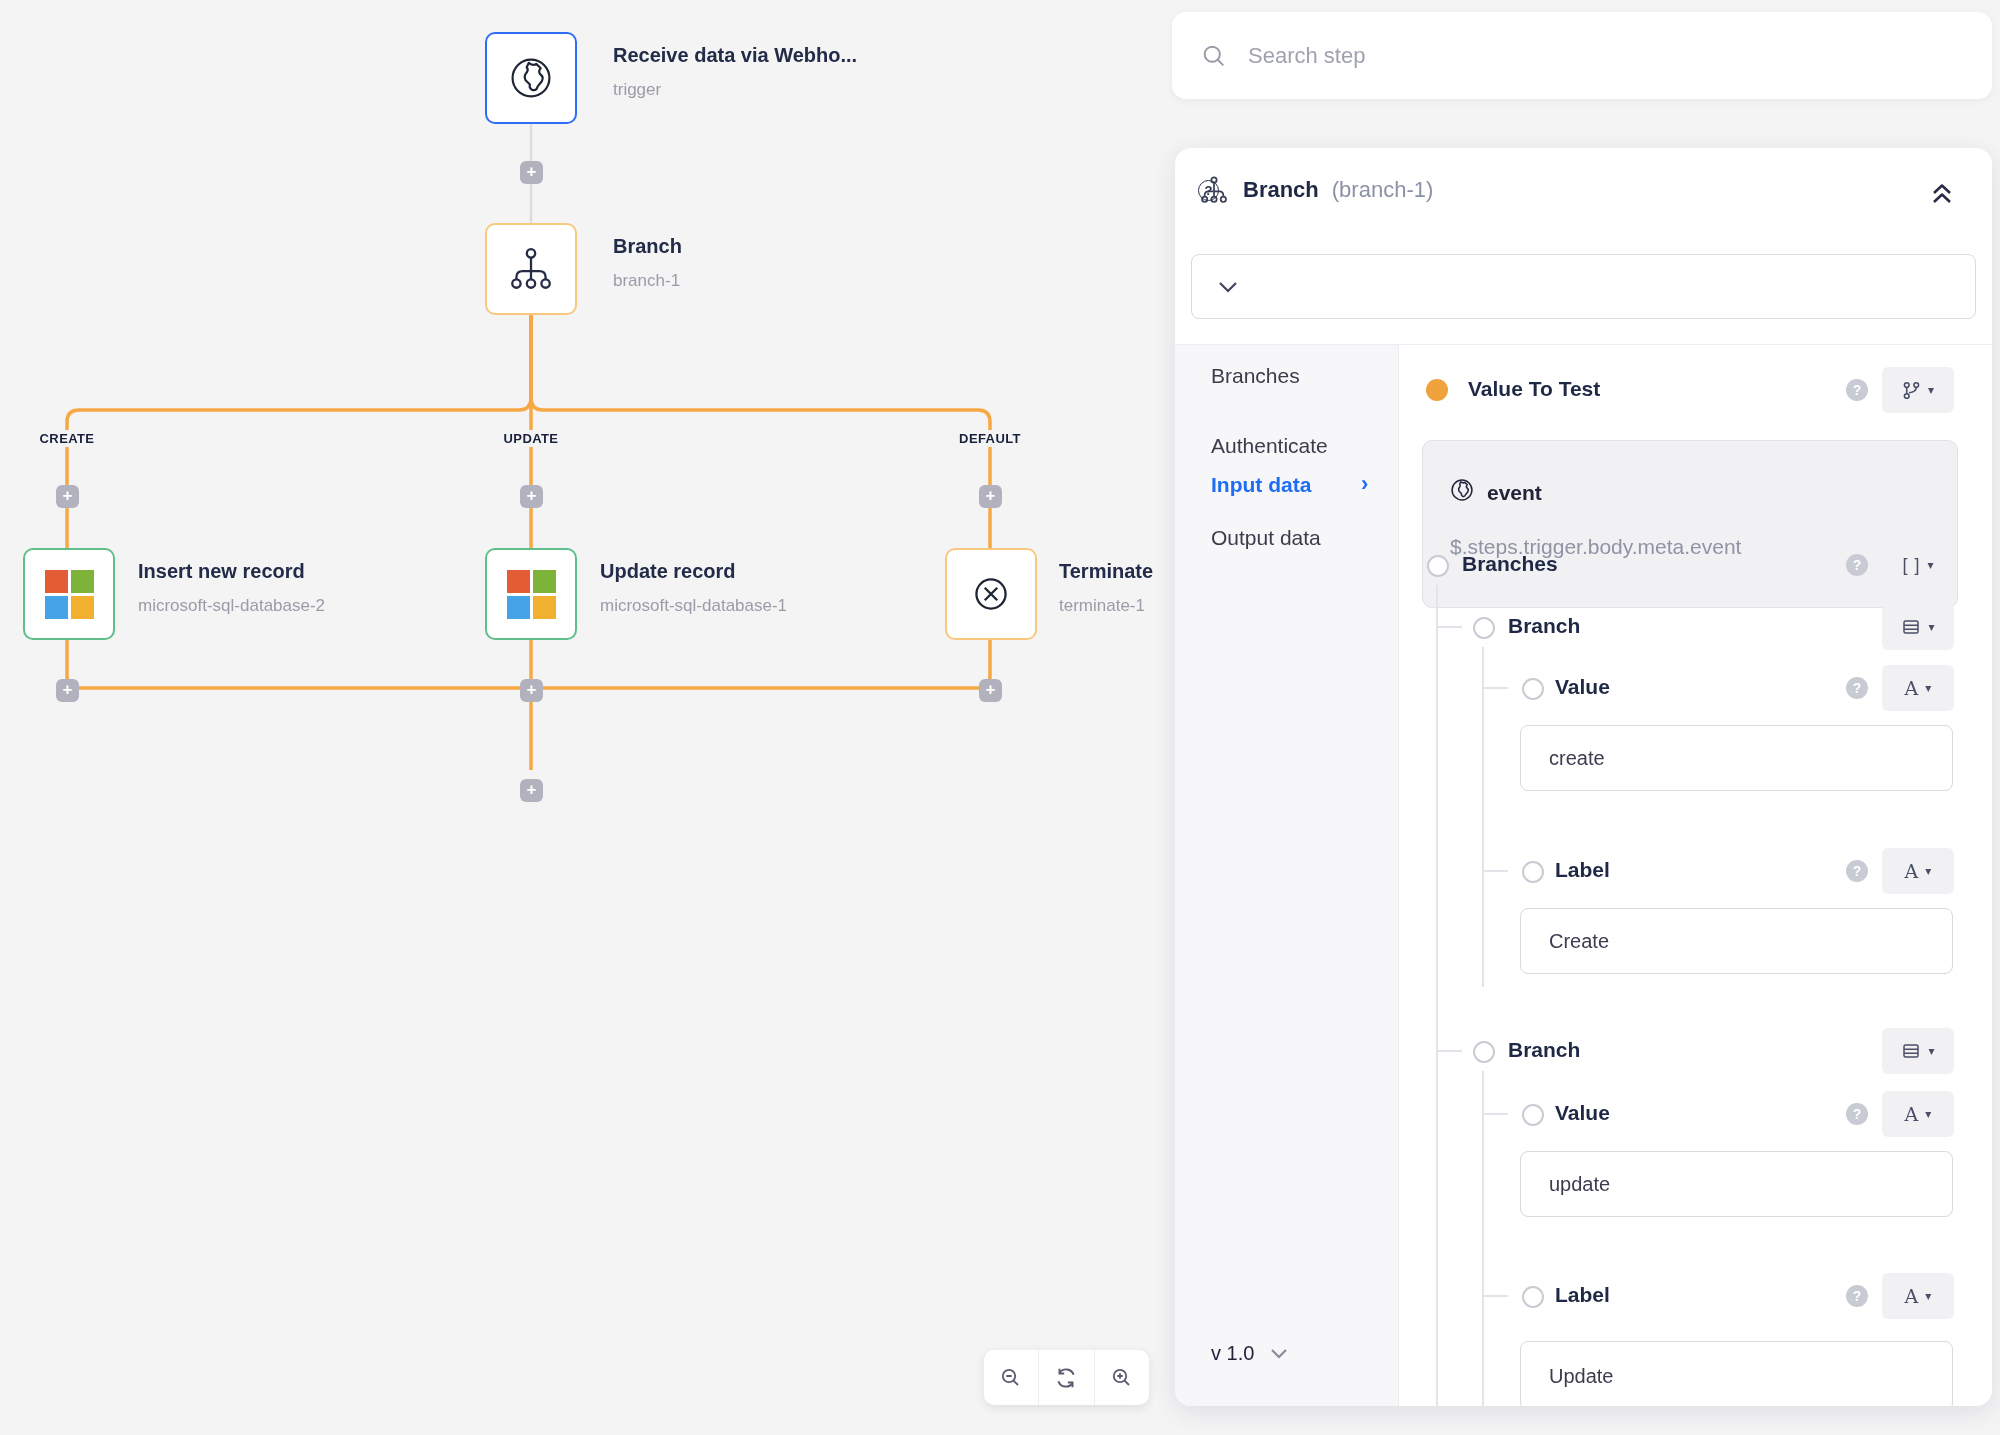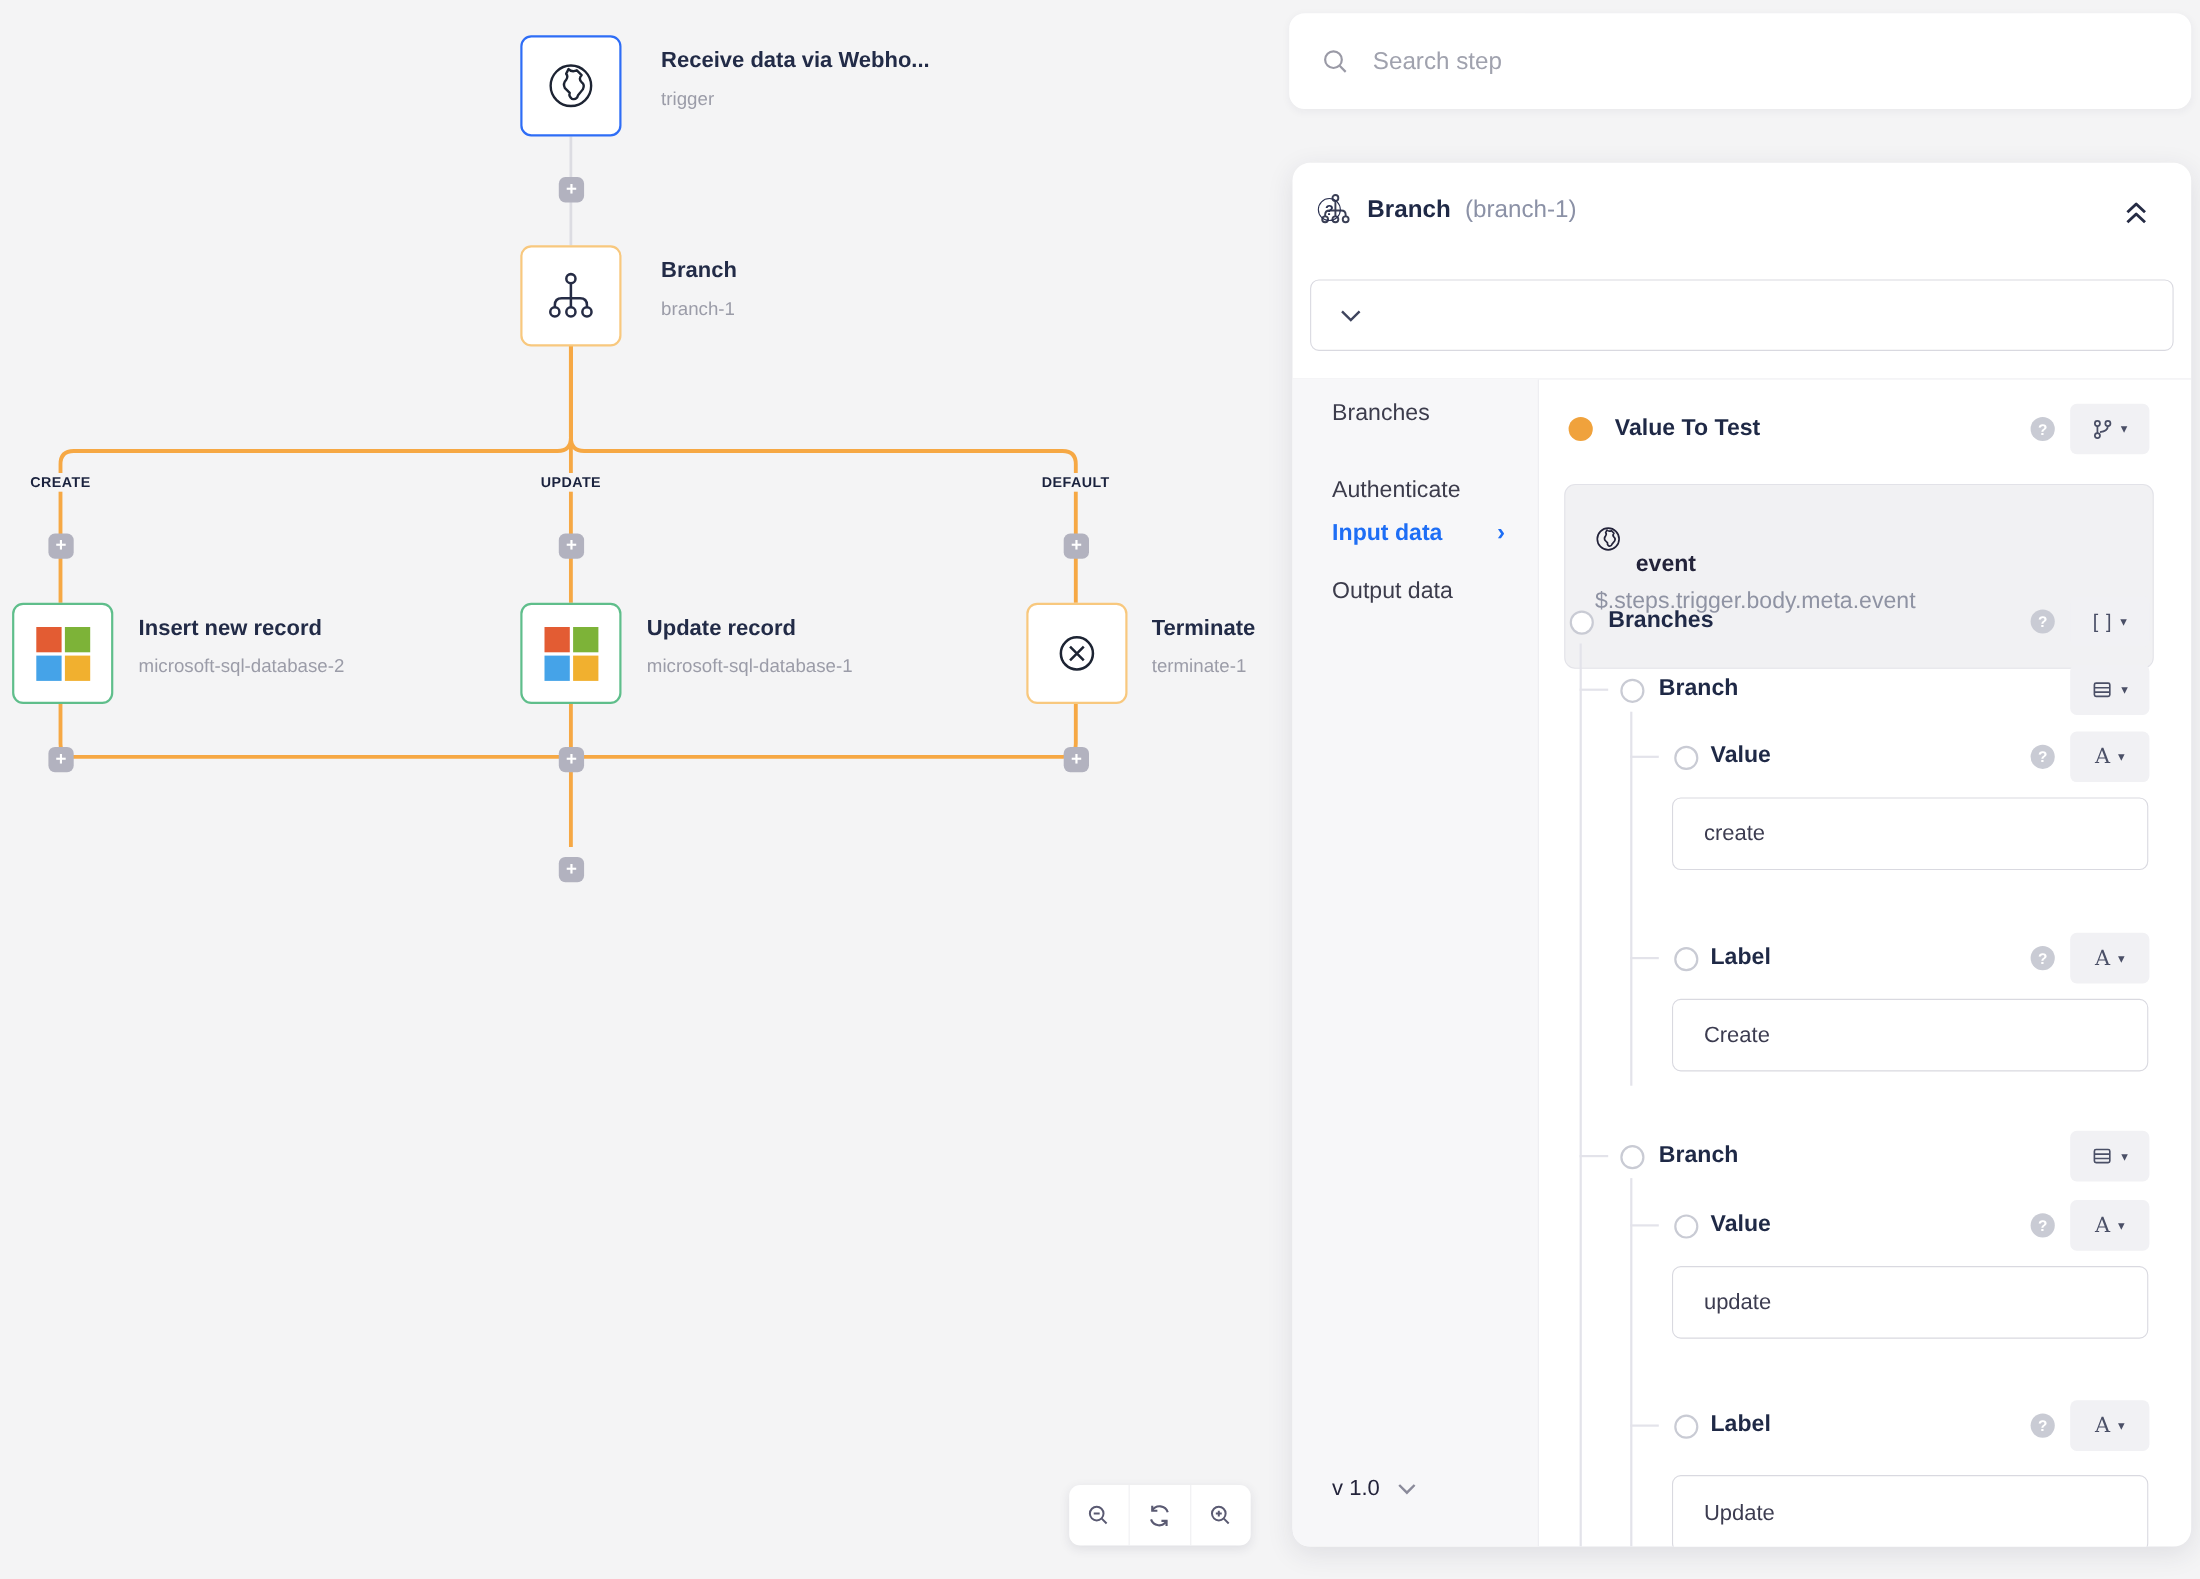--- a/index.html
+++ b/index.html
@@ -4,21 +4,21 @@
 <style>
   html,body{margin:0;padding:0;}
   body{
     width:2000px;height:1435px;position:relative;overflow:hidden;
     background:#f4f4f5;
     font-family:"Liberation Sans", sans-serif;
     -webkit-font-smoothing:antialiased;
   }
   .abs{position:absolute;}
   
-  #canvas{position:absolute;left:0;top:0;width:1175px;height:1122px;}
+  #canvas{position:absolute;left:12px;top:0;width:1175px;height:1122px;}
   .node{
     position:absolute;width:92px;height:92px;background:#fff;border-radius:10px;
     display:flex;align-items:center;justify-content:center;box-sizing:border-box;
   }
   .node.blue{border:2px solid #2e6df6;}
   .node.amber{border:2px solid #f8c87e;}
   .node.green{border:2px solid #5fbe8b;}
   .node-title{position:absolute;font-size:20px;font-weight:bold;color:#222b47;white-space:nowrap;}
   .node-sub{position:absolute;font-size:17px;color:#9b9ca8;white-space:nowrap;}
   .plus{
@@ -91,21 +91,21 @@
   .typebox .tArr{font-size:18px;letter-spacing:1px;}
   .f-input{
     position:absolute;width:433px;height:66px;border:1.5px solid #d9d9e0;border-radius:8px;
     box-sizing:border-box;font-size:20px;color:#3c3c50;padding:0 28px;background:#fff;
     font-family:"Liberation Sans",sans-serif;outline:none;
   }
   #eventbox{
     position:absolute;left:247px;top:292px;width:536px;height:168px;background:#f1f1f3;
     border:1.5px solid #e2e2e8;border-radius:10px;box-sizing:border-box;cursor:pointer;
   }
-  #eventbox .ev-name{position:absolute;left:64px;top:40px;font-size:21px;font-weight:bold;color:#23233a;margin-top:20px;}
+  #eventbox .ev-name{position:absolute;left:64px;top:40px;font-size:21px;font-weight:bold;color:#23233a;}
   #eventbox .ev-path{position:absolute;left:27px;top:94px;font-size:21px;color:#8f93a3;}
   .tline{position:absolute;background:#e3e3ea;}
   svg.icon{display:block;}
 </style>
 </head>
 <body>
 
 <div id="canvas">
 
   <svg class="abs" style="left:0;top:0" width="1175" height="900" viewBox="0 0 1175 900">

